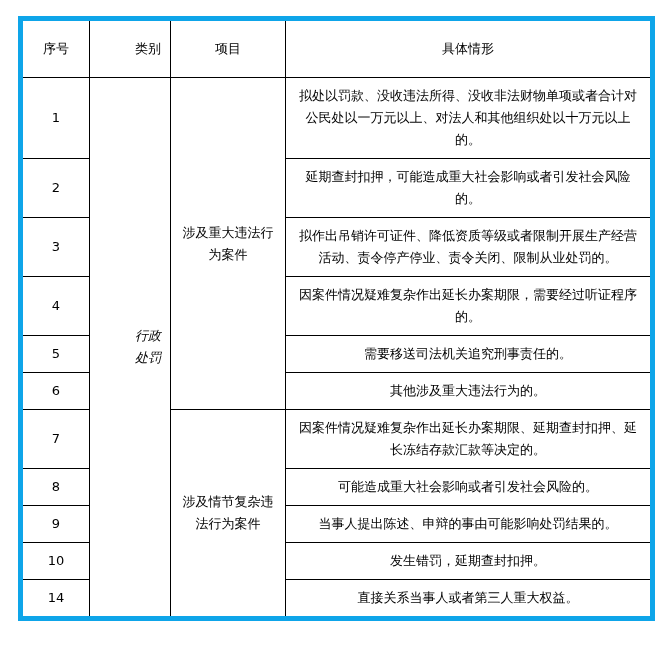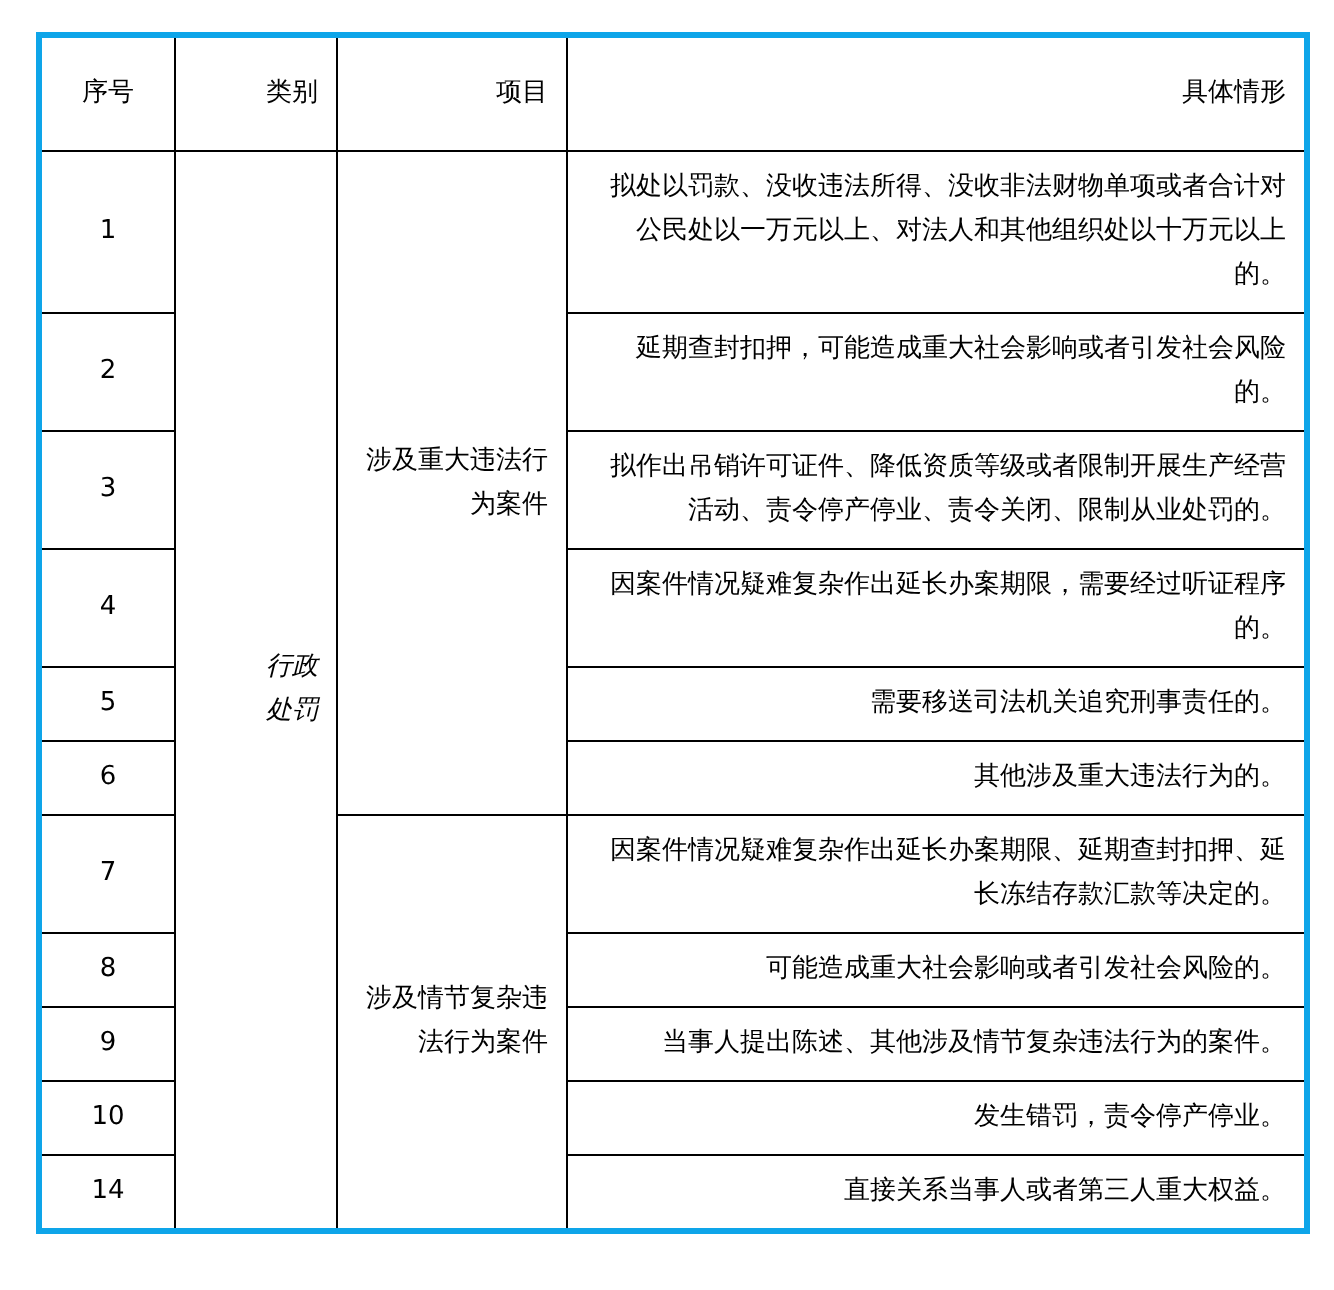--- a/index.html
+++ b/index.html
@@ -18,34 +18,34 @@
     position: relative;
     width: 667px;
     height: 645px;
     box-sizing: border-box;
     padding: 16px 12px 12px 18px;
   }
   table.doc-table {
     border-collapse: collapse;
     table-layout: fixed;
     width: 637px;
-    border: 3px solid #0ea5e9;
+    border: 5px solid #0ea5e9;
   }
   table.doc-table td {
     border: 1px solid #000000;
     font-size: 13px;
     line-height: 22px;
     padding: 7px 9px;
     vertical-align: middle;
     word-break: break-all;
   }
   .col-seq   { width: 48px;  text-align: center; }
   .col-cat   { width: 62px;  text-align: right; }
-  .col-item  { width: 96px;  text-align: right; }
-  .col-desc  { width: auto;  text-align: right; }
+  .col-item  { width: 96px;  text-align: center; }
+  .col-desc  { width: auto;  text-align: center; }
 
   thead td, .head-cell {
     font-size: 13px;
     line-height: 20px;
   }
   .head-row td { height: 42px; }
   .cat-cell {
     line-height: 24px;
     font-style: italic;
   }
@@ -103,25 +103,25 @@
         <td class="col-seq">7</td>
         <td class="col-item item-cell" rowspan="5">涉及情节复杂违法行为案件</td>
         <td class="col-desc desc-cell">因案件情况疑难复杂作出延长办案期限、延期查封扣押、延长冻结存款汇款等决定的。</td>
       </tr>
       <tr>
         <td class="col-seq">8</td>
         <td class="col-desc desc-cell">可能造成重大社会影响或者引发社会风险的。</td>
       </tr>
       <tr>
         <td class="col-seq">9</td>
-        <td class="col-desc desc-cell">当事人提出陈述、其他涉及情节复杂违法行为的案件。</td>
+        <td class="col-desc desc-cell">当事人提出陈述、申辩的事由可能影响处罚结果的。</td>
       </tr>
       <tr>
         <td class="col-seq">10</td>
-        <td class="col-desc desc-cell">发生错罚，责令停产停业。</td>
+        <td class="col-desc desc-cell">发生错罚，延期查封扣押。</td>
       </tr>
       <tr>
         <td class="col-seq">14</td>
         <td class="col-desc desc-cell">直接关系当事人或者第三人重大权益。</td>
       </tr>
     </tbody>
   </table>
 </div>
 
 </body></html>

